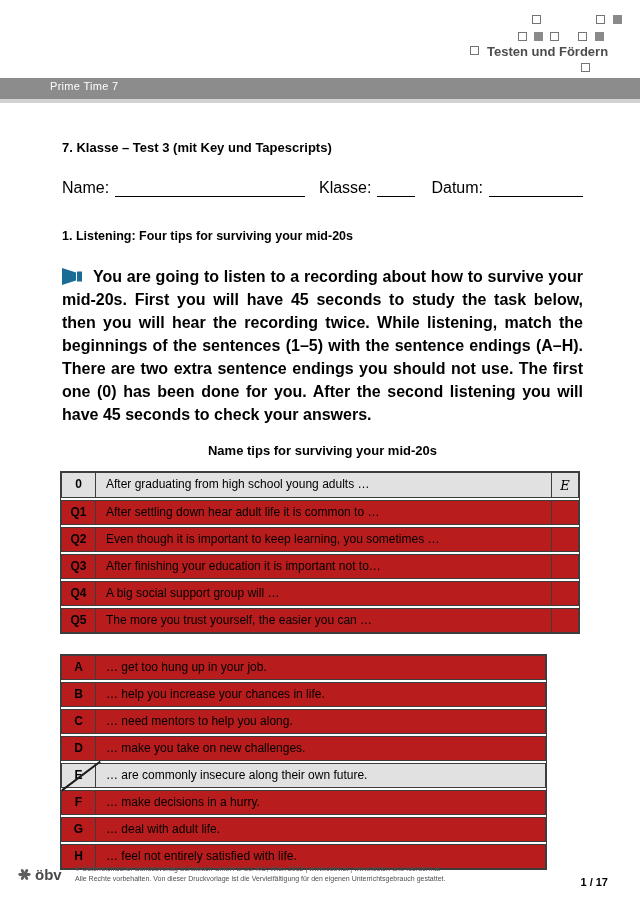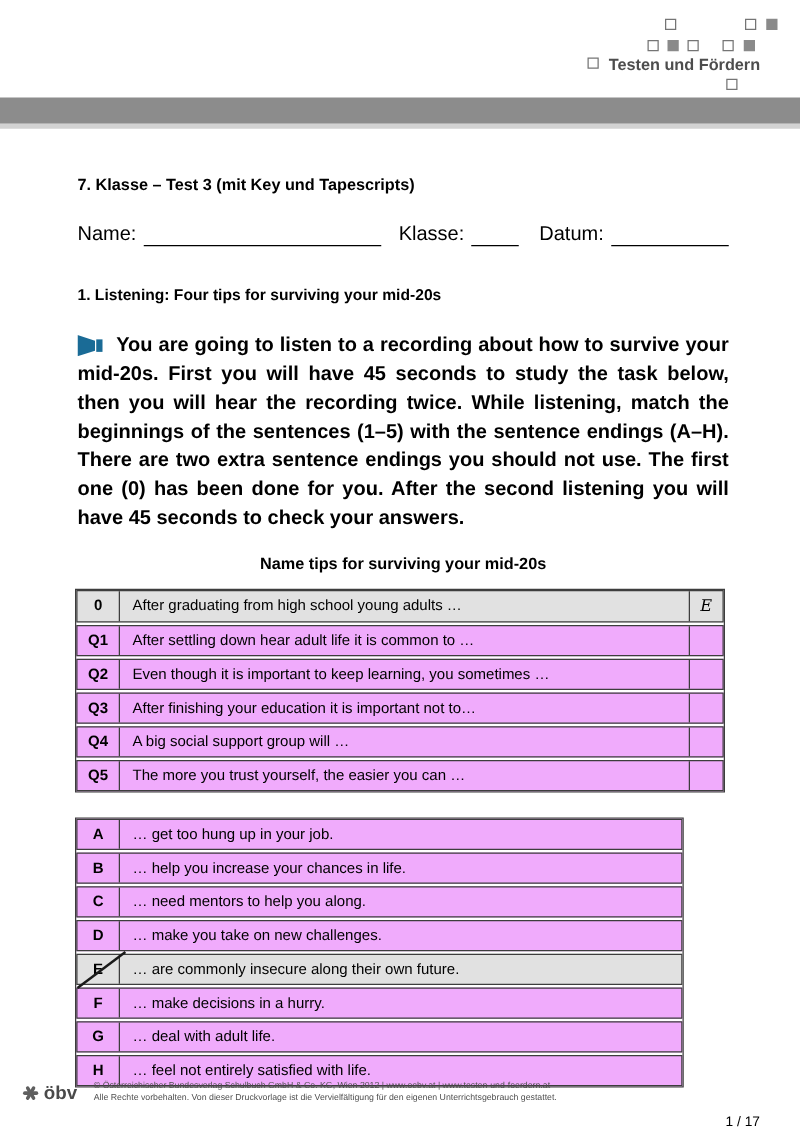--- a/index.html
+++ b/index.html
@@ -17,21 +17,21 @@
   .sq.p4{left:518px;top:32px}.sq.p5{left:534px;top:32px}.sq.p6{left:550px;top:32px}
   .sq.p7{left:578px;top:32px}.sq.p8{left:595px;top:32px}
   .sq.p9{left:470px;top:46px}.sq.p10{left:581px;top:63px}
   .brand-text { position:absolute; left:487px; top:44px; font-size:13px;
     font-weight:bold; color:#4d4d4d; white-space:nowrap; }
 
   
   .band { position:absolute; top:78px; left:0; width:640px; height:21px;
     background:var(--header-bar,#8c8c8c); }
   .band-title { position:absolute; left:50px; top:2px; color:#fff;
-    font-size:11px; letter-spacing:.3px;margin-top:22px; }
+    font-size:11px; letter-spacing:.3px; }
   .band-under { position:absolute; top:99px; left:0; width:640px; height:4px;
     background:#d2d2d2; }
 
   
   .content { position:absolute; top:103px; left:0; width:640px;
     padding:0 57px 0 62px; box-sizing:border-box; }
   .doc-title { margin:37px 0 0 0; font-size:13px; font-weight:bold; }
 
   .fields-row { display:flex; align-items:flex-end; margin-top:24px;
     font-size:16px; }
@@ -48,21 +48,21 @@
   .speaker-icon { float:left; width:23px; height:17px; margin:3px 8px 0 0; }
 
   .task-title { margin:17px 0 0 0; font-size:13px; font-weight:bold;
     text-align:center; }
 
   
   .task-table { border:1px solid #3d3d3d; margin-left:-2px; margin-top:13px; }
   .beginnings { width:518px; }
   .endings { width:485px; margin-top:20px; }
   .t-row { display:flex; align-items:stretch; border:1px solid #3d3d3d;
-    background:#f0abfc; }
+    background:#b91c1c; }
   .t-row + .t-row { margin-top:2px; }
   .t-row.row-highlight { background:var(--row-highlight,#e1e1e1); }
   .t-label { width:33px; flex:0 0 33px; border-right:1px solid #3d3d3d;
     font-weight:bold; font-size:12px; text-align:center; line-height:23px;
     position:relative; }
   .t-text { flex:1; font-size:12px; line-height:23px; padding-left:10px;
     white-space:nowrap; overflow:visible; }
   .t-answer { width:26px; flex:0 0 26px; border-left:1px solid #3d3d3d;
     text-align:center; line-height:23px; }
   .hand { font-family:"DejaVu Serif", serif; font-style:italic;
@@ -72,22 +72,22 @@
     pointer-events:none; }
 
   
   .footer { position:absolute; left:0; top:856px; width:640px; height:49px; }
   .obv-logo { position:absolute; left:17px; top:10px; display:flex;
     align-items:center; }
   .obv-star { width:15px; height:15px; margin-right:3px; }
   .obv-text { font-size:15px; font-weight:bold; color:#4a4a4a; }
   .copyright { position:absolute; left:75px; top:8px; width:400px;
     font-size:7px; line-height:10px; color:#4f4f4f; }
-  .page-number { position:absolute; right:32px; top:36px; font-size:11px;
-    font-weight:normal; }
+  .page-number { position:absolute; right:32px; top:20px; font-size:11px;
+    font-weight:bold; }
 </style>
 </head>
 <body>
 
 <div class="page">
 
   <div class="brand">
     <div class="sq p1"></div>
     <div class="sq p2"></div>
     <div class="sq filled p3"></div>

